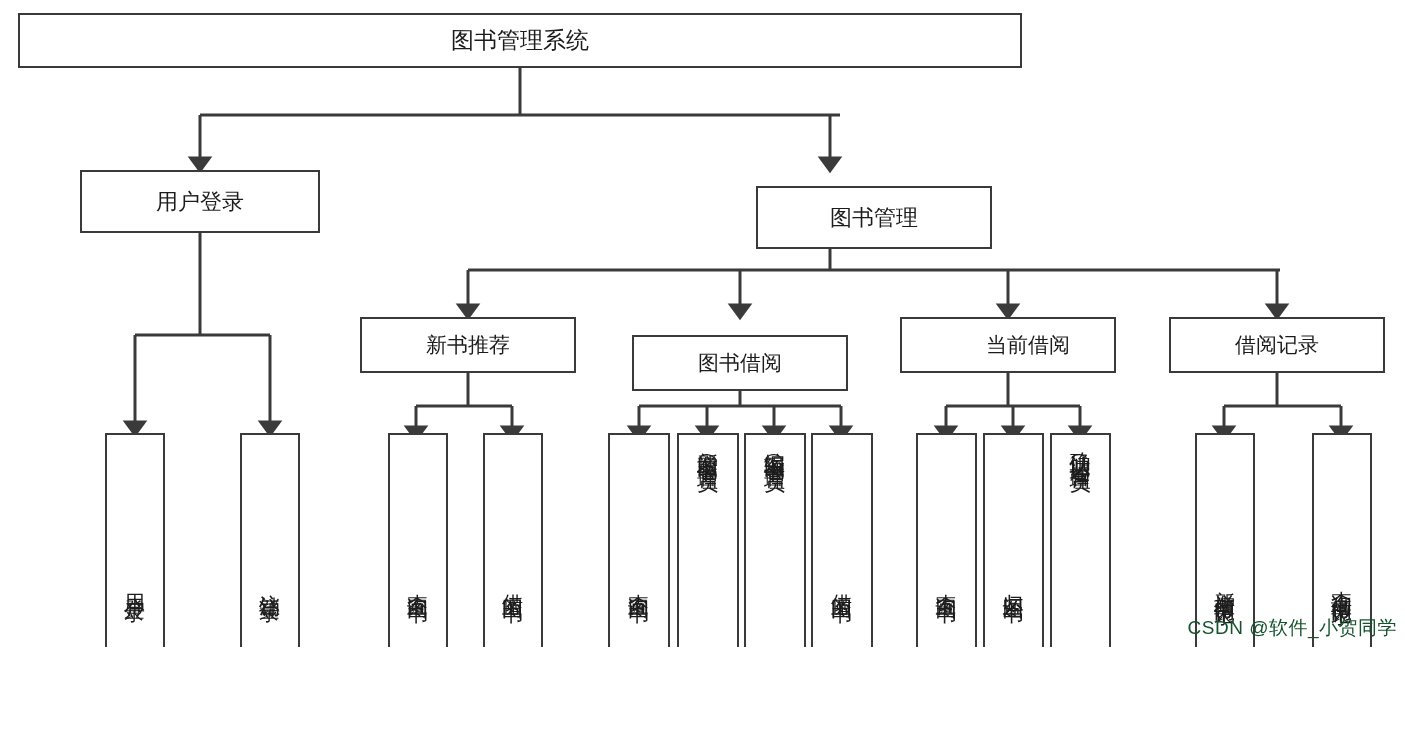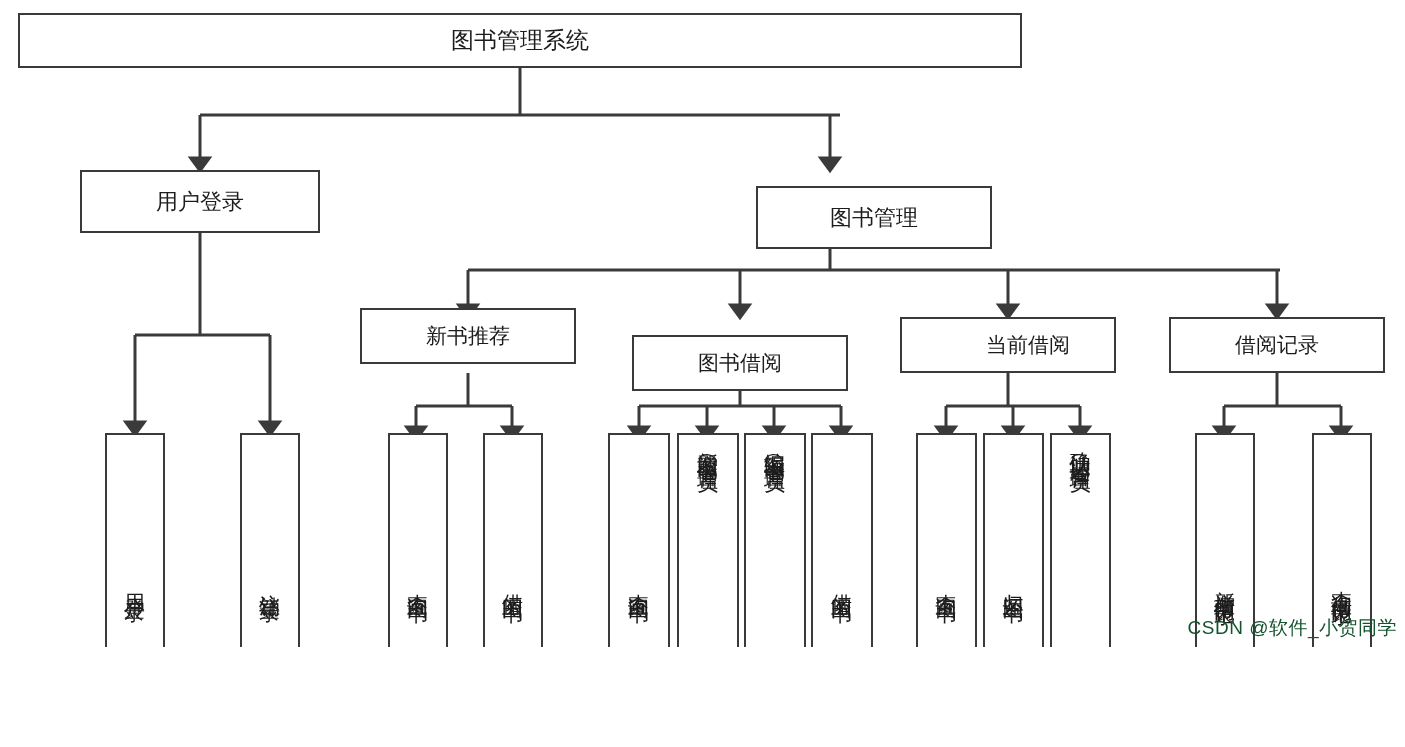--- a/index.html
+++ b/index.html
@@ -136,21 +136,21 @@
     <span class="node-label">图书管理系统</span>
   </div>
 
   <div class="node l2" style="left:80px; top:170px; width:240px; height:63px;">
     <span class="node-label">用户登录</span>
   </div>
   <div class="node l2" style="left:712px; top:186px; width:236px; height:63px;margin-left:44px;">
     <span class="node-label">图书管理</span>
   </div>
 
-  <div class="node l3" style="left:360px; top:308px; width:216px; height:56px;">
+  <div class="node l3" style="left:360px; top:317px; width:216px; height:56px;">
     <span class="node-label">新书推荐</span>
   </div>
   <div class="node l3" style="left:632px; top:335px; width:216px; height:56px;">
     <span class="node-label">图书借阅</span>
   </div>
   <div class="node l3" style="left:900px; top:317px; width:216px; height:56px;padding-left:40px;">
     <span class="node-label">当前借阅</span>
   </div>
   <div class="node l3" style="left:1169px; top:317px; width:216px; height:56px;">
     <span class="node-label">借阅记录</span>

